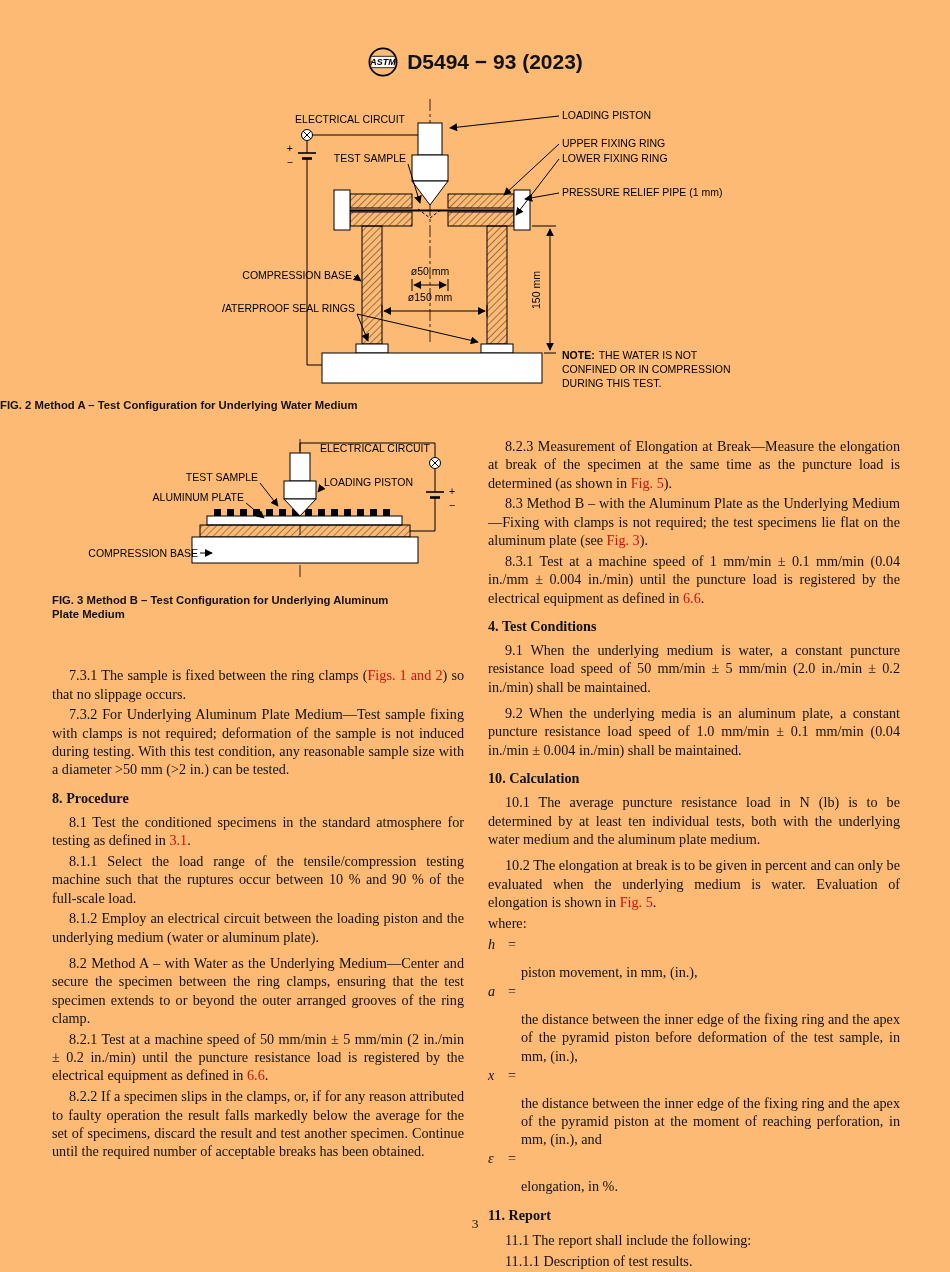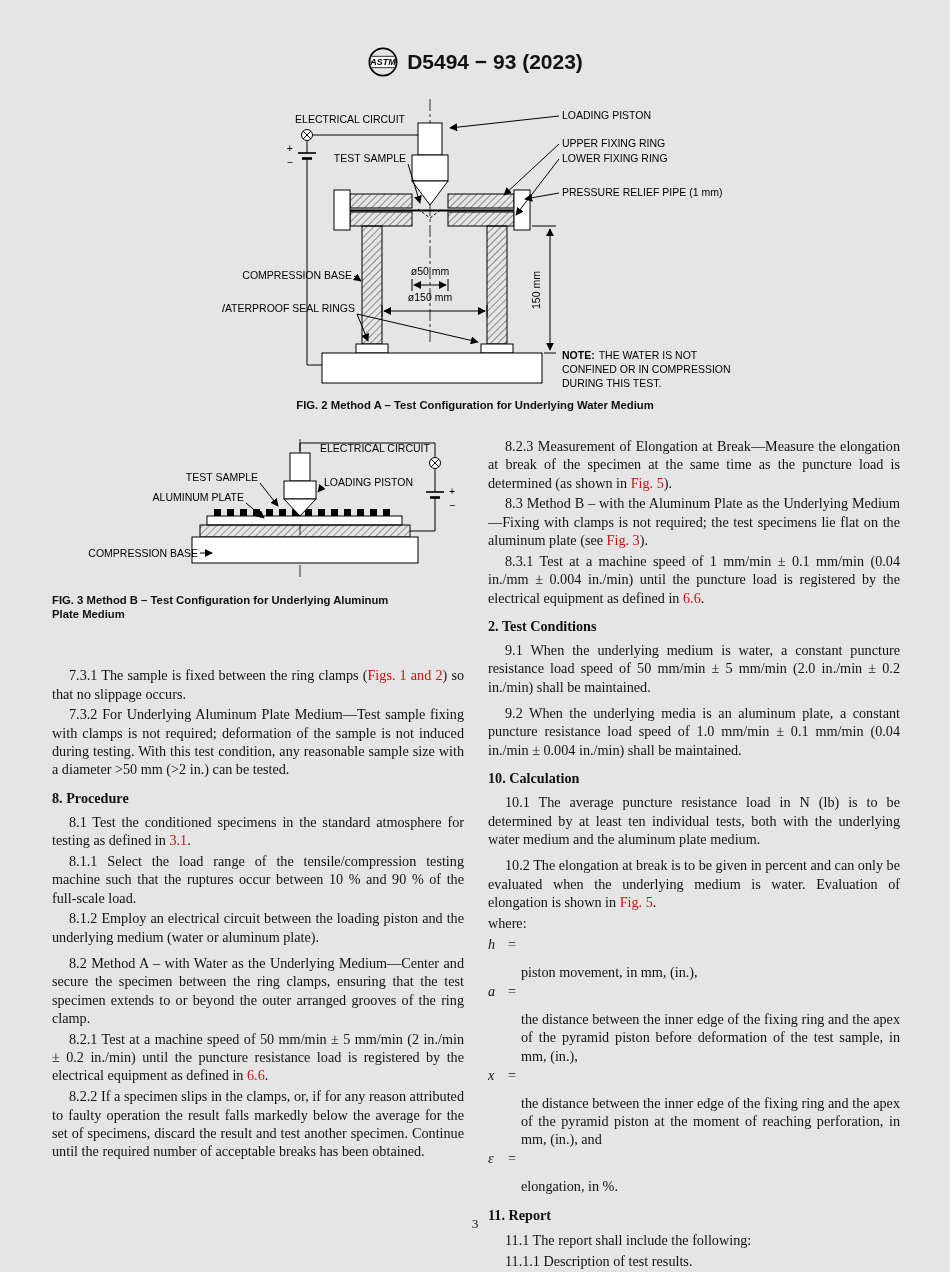--- a/index.html
+++ b/index.html
@@ -1,26 +1,26 @@
 <!DOCTYPE html>
 <html><head>
 <meta charset="utf-8">
 <style>
   html,body { margin:0; padding:0; background:#ffffff; }
-  .page { position:relative; width:950px; height:1272px; background:#e5e5e5; overflow:hidden;
+  .page { position:relative; width:950px; height:1272px; background:#fdba74; overflow:hidden;
           font-family:"Liberation Serif", serif; color:#111; }
 
   
   .header { position:absolute; top:46px; left:0; width:100%; display:flex;
             justify-content:center; align-items:center; gap:8px; }
   .doc-number { font-family:"Liberation Sans", sans-serif; font-weight:bold; font-size:21px; }
 
   
   .fig2-wrap { position:absolute; left:222px; top:95px; width:552px; height:300px; }
-  .fig2-caption { position:absolute; top:399px; left:0; width:100%; text-align:center;
+  .fig2-caption { position:absolute; top:399px; left:0; width:100%; 
                   font-family:"Liberation Sans", sans-serif; font-weight:bold; font-size:11.3px; }
   .fig3-caption { text-align:left; font-family:"Liberation Sans", sans-serif;
                   font-weight:bold; font-size:11.3px; line-height:1.25; margin-top:4px; }
   .lbl { font-family:"Liberation Sans", sans-serif; font-size:10.5px; fill:#000; }
 
   
   .col-left  { position:absolute; left:52px;  top:435px; width:412px; }
   .col-right { position:absolute; left:488px; top:437px; width:412px; }
   .textblock { font-size:14.2px; line-height:1.29; text-align:justify; }
   .textblock p { margin:0 0 2.5px 0; text-indent:17px; }
@@ -216,21 +216,21 @@
       <p class="gap-top"><span class="seg-text">8.2  </span><span class="seg-italic">Method A – with Water as the Underlying Medium</span><span class="seg-text">—Center and secure the specimen between the ring clamps, ensuring that the test specimen extends to or beyond the outer arranged grooves of the ring clamp.</span></p>
       <p><span class="seg-text">8.2.1  Test at a machine speed of 50 mm/min ± 5 mm/min (2 in./min ± 0.2 in./min) until the puncture resistance load is registered by the electrical equipment as defined in </span><span class="seg-link">6.6</span><span class="seg-text">.</span></p>
       <p><span class="seg-text">8.2.2  If a specimen slips in the clamps, or, if for any reason attributed to faulty operation the result falls markedly below the average for the set of specimens, discard the result and test another specimen. Continue until the required number of acceptable breaks has been obtained.</span></p>
     </div>
   </div>
 
   <div class="col-right textblock">
     <p><span class="seg-text">8.2.3  </span><span class="seg-italic">Measurement of Elongation at Break</span><span class="seg-text">—Measure the elongation at break of the specimen at the same time as the puncture load is determined (as shown in </span><span class="seg-link">Fig. 5</span><span class="seg-text">).</span></p>
     <p><span class="seg-text">8.3  </span><span class="seg-italic">Method B – with the Aluminum Plate as the Underlying Medium</span><span class="seg-text">—Fixing with clamps is not required; the test specimens lie flat on the aluminum plate (see </span><span class="seg-link">Fig. 3</span><span class="seg-text">).</span></p>
     <p><span class="seg-text">8.3.1  Test at a machine speed of 1 mm/min ± 0.1 mm/min (0.04 in./mm ± 0.004 in./min) until the puncture load is registered by the electrical equipment as defined in </span><span class="seg-link">6.6</span><span class="seg-text">.</span></p>
-    <h3>2.  Test Conditions</h3>
+    <h3>4.  Test Conditions</h3>
     <p><span class="seg-text">9.1  When the underlying medium is water, a constant puncture resistance load speed of 50 mm/min ± 5 mm/min (2.0 in./min ± 0.2 in./min) shall be maintained.</span></p>
     <p class="gap-top"><span class="seg-text">9.2  When the underlying media is an aluminum plate, a constant puncture resistance load speed of 1.0 mm/min ± 0.1 mm/min (0.04 in./min ± 0.004 in./min) shall be maintained.</span></p>
     <h3>10.  Calculation</h3>
     <p><span class="seg-text">10.1  The average puncture resistance load in N (lb) is to be determined by at least ten individual tests, both with the underlying water medium and the aluminum plate medium.</span></p>
     <p class="gap-top"><span class="seg-text">10.2  The elongation at break is to be given in percent and can only be evaluated when the underlying medium is water. Evaluation of elongation is shown in </span><span class="seg-link">Fig. 5</span><span class="seg-text">.</span></p>
     <p class="no-indent">where:</p>
     <div class="defs">
       <div class="term">h</div>
       <div class="eq">=</div>
       <div class="def">piston movement, in mm, (in.),</div>

